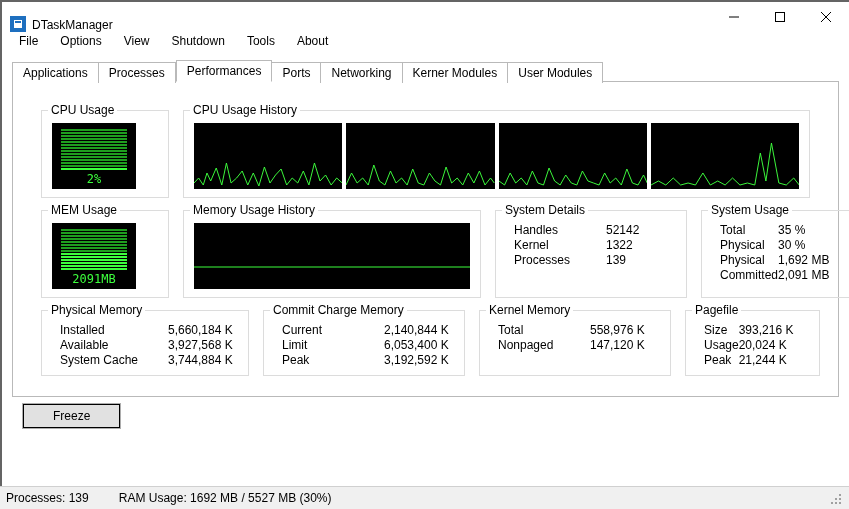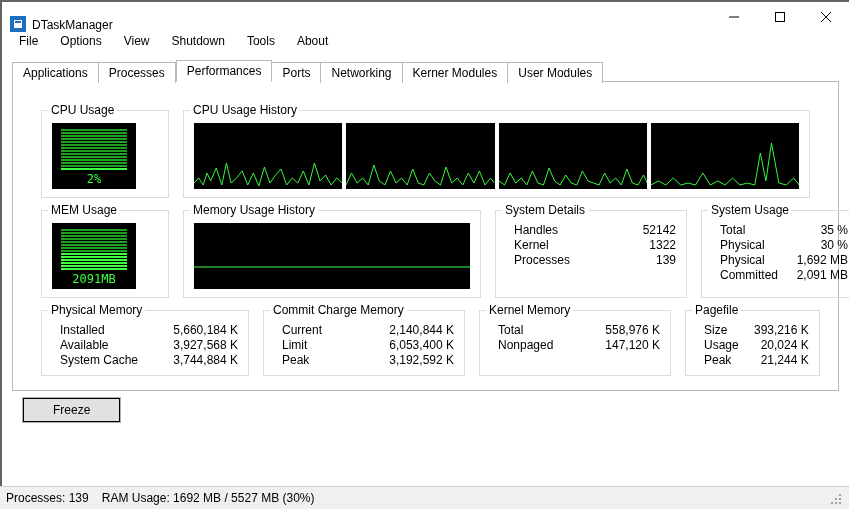--- a/index.html
+++ b/index.html
@@ -11,39 +11,39 @@
 .winbtn{width:46px;height:30px;display:flex;align-items:center;justify-content:center}
 .winbtn svg{width:10px;height:10px;stroke:#000;stroke-width:1;fill:none}
 .menubar{height:20px;display:flex;align-items:flex-start;padding:0 8px;gap:4px}
 .menuitem{padding:2px 9px;cursor:default}
 .client{position:relative;padding:8px 10px 4px 10px}
 .tabs{display:flex;border-bottom:1px solid #b9b9b9}
 .tab{padding:3px 10px;border:1px solid #b9b9b9;border-bottom:none;margin-right:0;position:relative;background:#fff;cursor:default}
 .tab.active{border-bottom:1px solid #fff;margin-bottom:-1px;z-index:2}
 .tab:not(.active){top:2px;border-left:none}
 .tab:first-child{border-left:1px solid #b9b9b9}
-.tabpage{border:1px solid #b9b9b9;border-top:none;padding:28px 28px 14px 28px}
+.tabpage{border:1px solid #b9b9b9;border-top:none;padding:28px 28px 20px 28px}
 .row{display:flex;gap:14px;margin-bottom:12px}
 .group{border:1px solid #dcdcdc;position:relative;padding:12px 10px 8px 10px;flex-shrink:0}
 .group>.legend{position:absolute;top:-8px;left:6px;background:#fff;padding:0 3px;font-size:12px}
 .grow{flex:1}
 .gauge{width:84px;height:66px;background:#000;display:flex;flex-direction:column;justify-content:flex-end;align-items:center;padding:3px;box-sizing:border-box}
 .gauge .bars{width:66px;flex:1;display:flex;flex-direction:column;justify-content:flex-end;gap:1px}
 .gauge .bar{height:2px;background:#1f9e1f}
 .gauge .bar.lit{background:#3dff3d}
 .gauge .val{color:#3dff3d;font-size:12px;font-family:monospace;margin-top:2px}
 .hist-wrap{display:flex;gap:4px}
 .hist{flex:1;height:66px;background:#000;position:relative;overflow:hidden}
 .hist svg{position:absolute;inset:0;width:100%;height:100%}
 .details{display:flex;flex-direction:column;gap:1px}
 .drow{display:flex}
 .drow .k{flex:1;padding-left:8px}
-.drow .v{text-align:right;min-width:70px}
+.drow .v{text-align:left;min-width:70px}
 .freezebtn{border:1px solid #adadad;background:#e1e1e1;padding:5px 30px;margin:6px 0 4px 10px;box-shadow:0 0 0 1px #000 inset;cursor:default;display:inline-block}
-.statusbar{position:absolute;bottom:0;left:0;right:0;height:22px;border-top:1px solid #d0d0d0;display:flex;align-items:center;padding:0 6px;gap:13px;font-size:12px;background:#f0f0f0}
+.statusbar{position:absolute;bottom:0;left:0;right:0;height:22px;border-top:1px solid #d0d0d0;display:flex;align-items:center;padding:0 6px;gap:30px;font-size:12px;background:#f0f0f0}
 .statusbar .grip{margin-left:auto;width:16px;height:16px}
 .statusbar .grip svg{width:16px;height:16px}
 </style>
 </head>
 <body>
 
 <div class="titlebar">
   <span class="icon">
       <svg viewBox="0 0 10 10">
         <rect x="1" y="1" width="8" height="8" fill="#fff"></rect>

